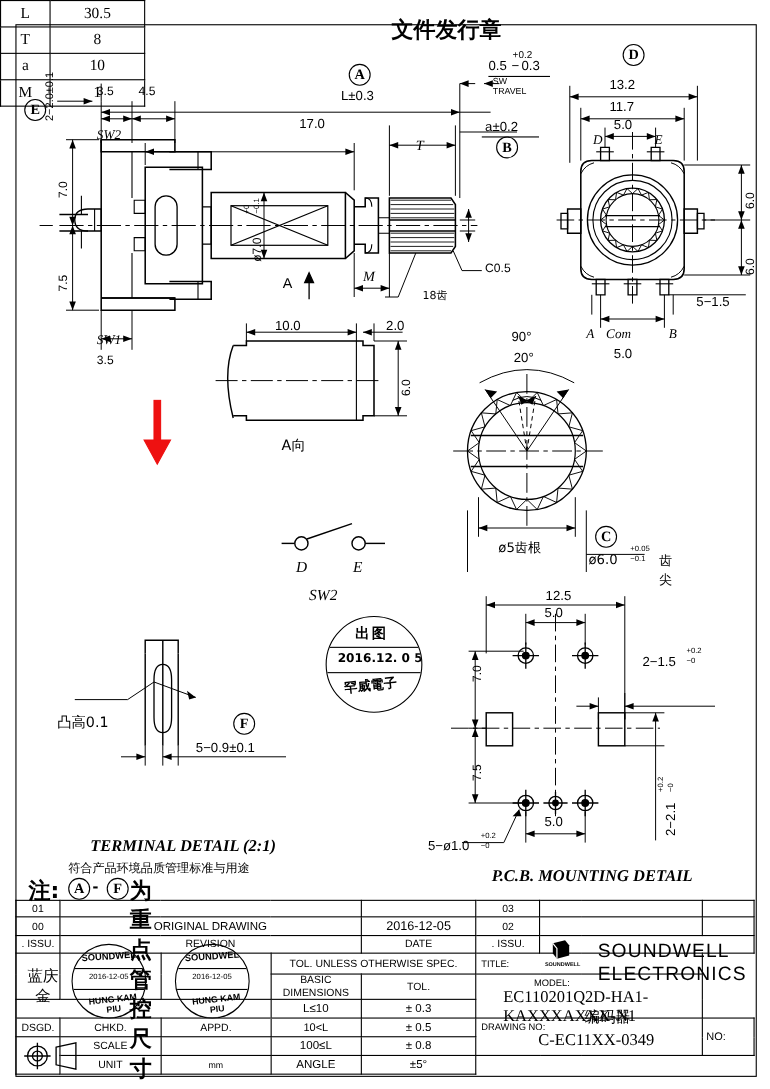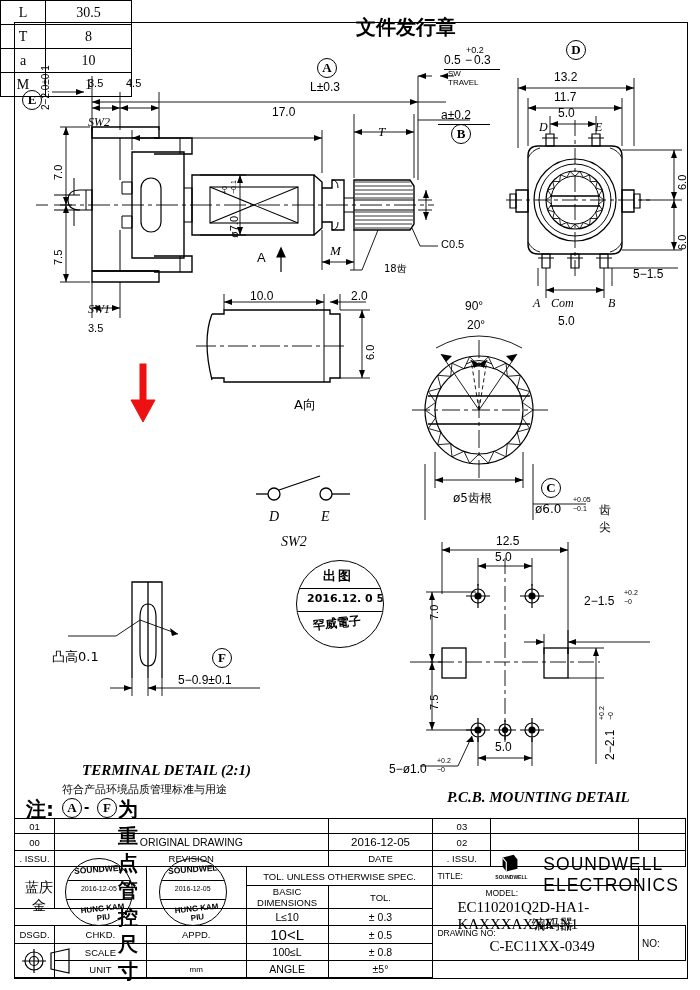--- a/index.html
+++ b/index.html
@@ -260,21 +260,21 @@
       <polygon points="28,10 36,7 36,13"></polygon>
         <polygon points="128,10 120,7 120,13"></polygon>
       <polygon points="134,10 142,7 142,13"></polygon>
       <polygon points="166,18 163,26 169,26"></polygon>
         <polygon points="166,86 163,78 169,78"></polygon>
     </g>
   </svg>
   <div class="t f12" style="left:250px;top:289px;">10.0</div>
   <div class="t f12" style="left:351px;top:289px;">2.0</div>
   <div class="t f11 rot" style="left:364px;top:360px;">6.0</div>
-  <div class="t cn f13" style="left:256px;top:396px;margin-left:38px;">A向</div>
+  <div class="t cn f13" style="left:256px;top:396px;">A向</div>
 
   <svg class="abs" style="left:386px;top:292px;width:180px;height:230px;">
     <g stroke="#000" fill="none">
 
       <circle cx="93" cy="118" r="54" stroke-width="1.2"></circle>
 
       <circle cx="93" cy="118" r="44" stroke-width="1.1"></circle>
 
       <g stroke-width="0.9" id="teeth">
           <path d="M93.0,74.0 L102.4,64.8 L108.0,76.7" stroke="#000" fill="none" stroke-width="0.85"></path>
@@ -757,21 +757,21 @@
         <tr style="height:17px;">
           <td colspan="3" style="border-top:none;border-bottom:none;"></td>
           <td style="font-size:10.5px;">L≤10</td>
           <td style="font-size:10.5px;">± 0.3</td>
         </tr>
 
         <tr style="height:17px;">
           <td>DSGD.</td>
           <td>CHKD.</td>
           <td>APPD.</td>
-          <td style="font-size:15px;margin-left:10px;">10&lt;L</td>
+          <td style="font-size:10px;margin-left:10px;">10&lt;L</td>
           <td style="font-size:10.5px;">± 0.5</td>
           <td colspan="3" rowspan="2" class="tl" style="position:relative;">
             <span class="abs" style="left:4px;top:2px;font-size:8.5px;
                   font-family:'Liberation Sans',sans-serif;">DRAWING NO:</span>
             <span class="abs ser" style="left:56px;top:12px;font-size:15px;">C-EC11XX-0349</span>
           </td>
           <td rowspan="2" class="tl">
             <span style="font-size:10px;font-family:'Liberation Sans',sans-serif;">NO:</span>
           </td>
         </tr>

